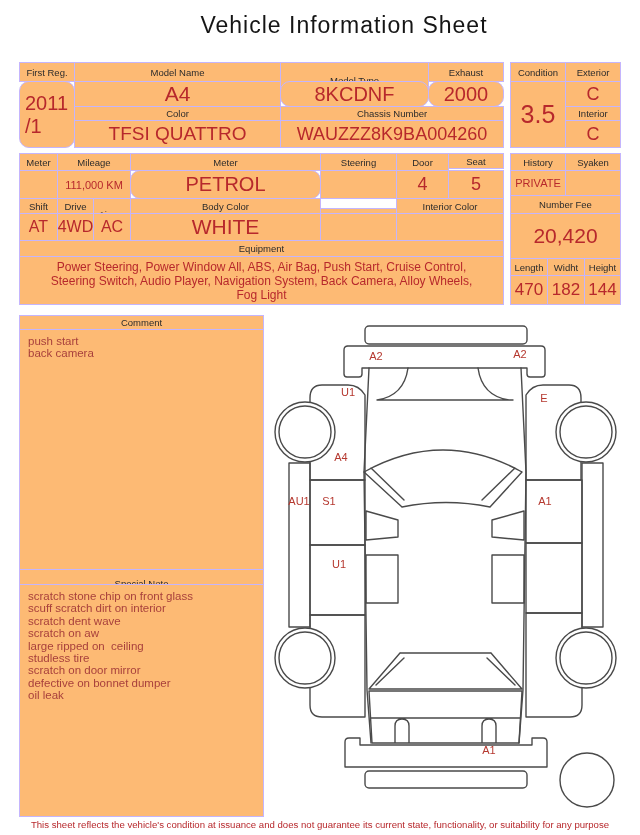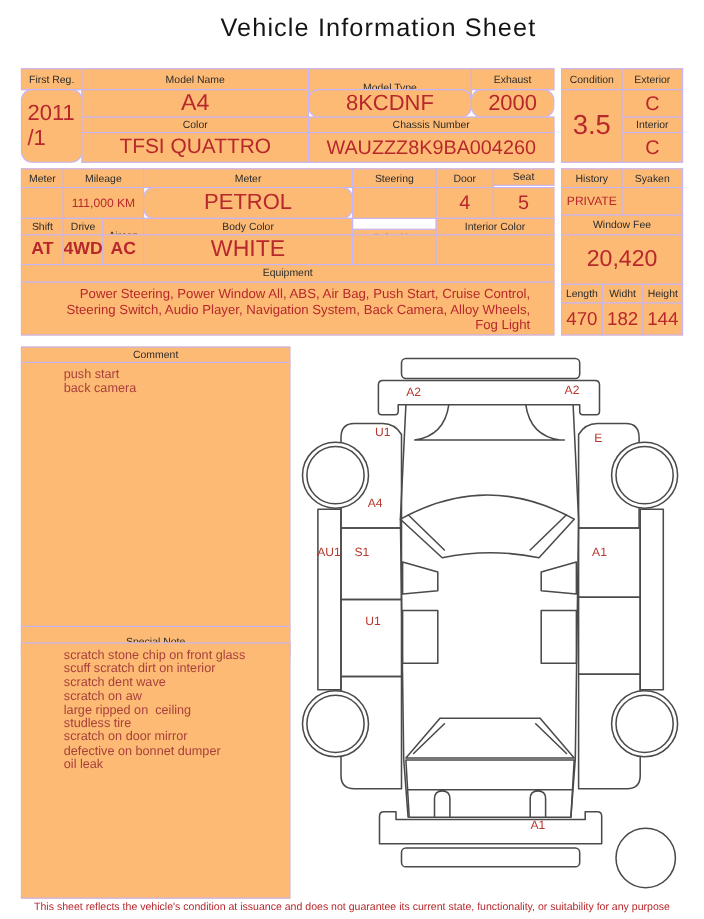--- a/index.html
+++ b/index.html
@@ -4,28 +4,28 @@
 <style>
   html,body{margin:0;padding:0;background:#fff;}
   .sheet{position:relative;width:640px;height:835px;background:#fff;
          font-family:"Liberation Sans","DejaVu Sans",sans-serif;overflow:hidden;}
   .title{position:absolute;top:12px;left:0;width:640px;text-align:center;
          font-size:23px;color:#151515;letter-spacing:1px;margin-left:24px;}
   .cell{position:absolute;box-sizing:border-box;border:1px solid #c4b5fd;background:#fdba74;
         display:flex;align-items:center;justify-content:center;overflow:hidden;}
   .hdr{font-size:9.5px;color:#2b2b2b;}
   .val{color:#b7282c;white-space:nowrap;}
-  .v11{font-size:11px;} .v16{font-size:16px;font-weight:bold;} .v17{font-size:17px;}
+  .v11{font-size:11px;} .v16{font-size:16px;} .v17{font-size:17px;}
   .v18{font-size:18px;} .v19{font-size:19px;} .v20{font-size:20px;border-radius:10px;}
   .v21{font-size:21px;} .v25{font-size:25px;}
   .stack{flex-direction:column;align-items:flex-start;justify-content:center;padding-left:5px;line-height:23px;}
   .blocktext{display:block;color:#b7282c;font-size:12px;line-height:14px;padding:3px 21px;
-             white-space:normal;text-align:right;}
+             white-space:normal;text-align:center;}
   .notes{display:block;padding:5px 8px;}
-  .notes div{color:#a8403c;font-size:11.5px;line-height:12.4px;white-space:pre;margin-left:30px;}
+  .notes div{color:#a8403c;font-size:11.5px;line-height:12.4px;white-space:pre;}
   .footer{position:absolute;top:819px;left:0;width:640px;text-align:center;
           color:#b7282c;font-size:9.6px;}
   svg text{font-family:"Liberation Sans","DejaVu Sans",sans-serif;font-size:11px;fill:#b5382f;}
 </style>
 </head>
 <body>
 
 <div class="sheet">
 
   <div class="title">Vehicle Information Sheet</div>
@@ -83,21 +83,21 @@
   <div class="cell val v11" style="left:320px;top:213px;width:77px;height:28px"></div>
   <div class="cell val v11" style="left:396px;top:213px;width:108px;height:28px"></div>
 
   <div class="cell hdr" style="left:19px;top:240px;width:485px;height:17px">Equipment</div>
   <div class="cell blocktext" style="left:19px;top:256px;width:485px;height:49px">Power Steering, Power Window  All, ABS, Air Bag, Push Start, Cruise Control, Steering Switch, Audio Player, Navigation System, Back Camera, Alloy Wheels, Fog Light</div>
 
   <div class="cell hdr" style="left:510px;top:153px;width:56px;height:18px">History</div>
   <div class="cell hdr" style="left:565px;top:153px;width:56px;height:18px">Syaken</div>
   <div class="cell val v11" style="left:510px;top:170px;width:56px;height:26px">PRIVATE</div>
   <div class="cell val v11" style="left:565px;top:170px;width:56px;height:26px"></div>
-  <div class="cell hdr" style="left:510px;top:195px;width:111px;height:19px">Window Fee</div>
+  <div class="cell hdr" style="left:510px;top:195px;width:111px;height:19px">Number Fee</div>
   <div class="cell val v21" style="left:510px;top:213px;width:111px;height:46px">20,420</div>
   <div class="cell hdr" style="left:510px;top:258px;width:38px;height:18px">Length</div>
   <div class="cell hdr" style="left:547px;top:258px;width:38px;height:18px">Widht</div>
   <div class="cell hdr" style="left:584px;top:258px;width:37px;height:18px">Height</div>
   <div class="cell val v17" style="left:510px;top:275px;width:38px;height:30px">470</div>
   <div class="cell val v17" style="left:547px;top:275px;width:38px;height:30px">182</div>
   <div class="cell val v17" style="left:584px;top:275px;width:37px;height:30px">144</div>
 
   <div class="cell hdr" style="left:19px;top:315px;width:245px;height:15px">Comment</div>
   <div class="cell notes" style="left:19px;top:329px;width:245px;height:241px">

